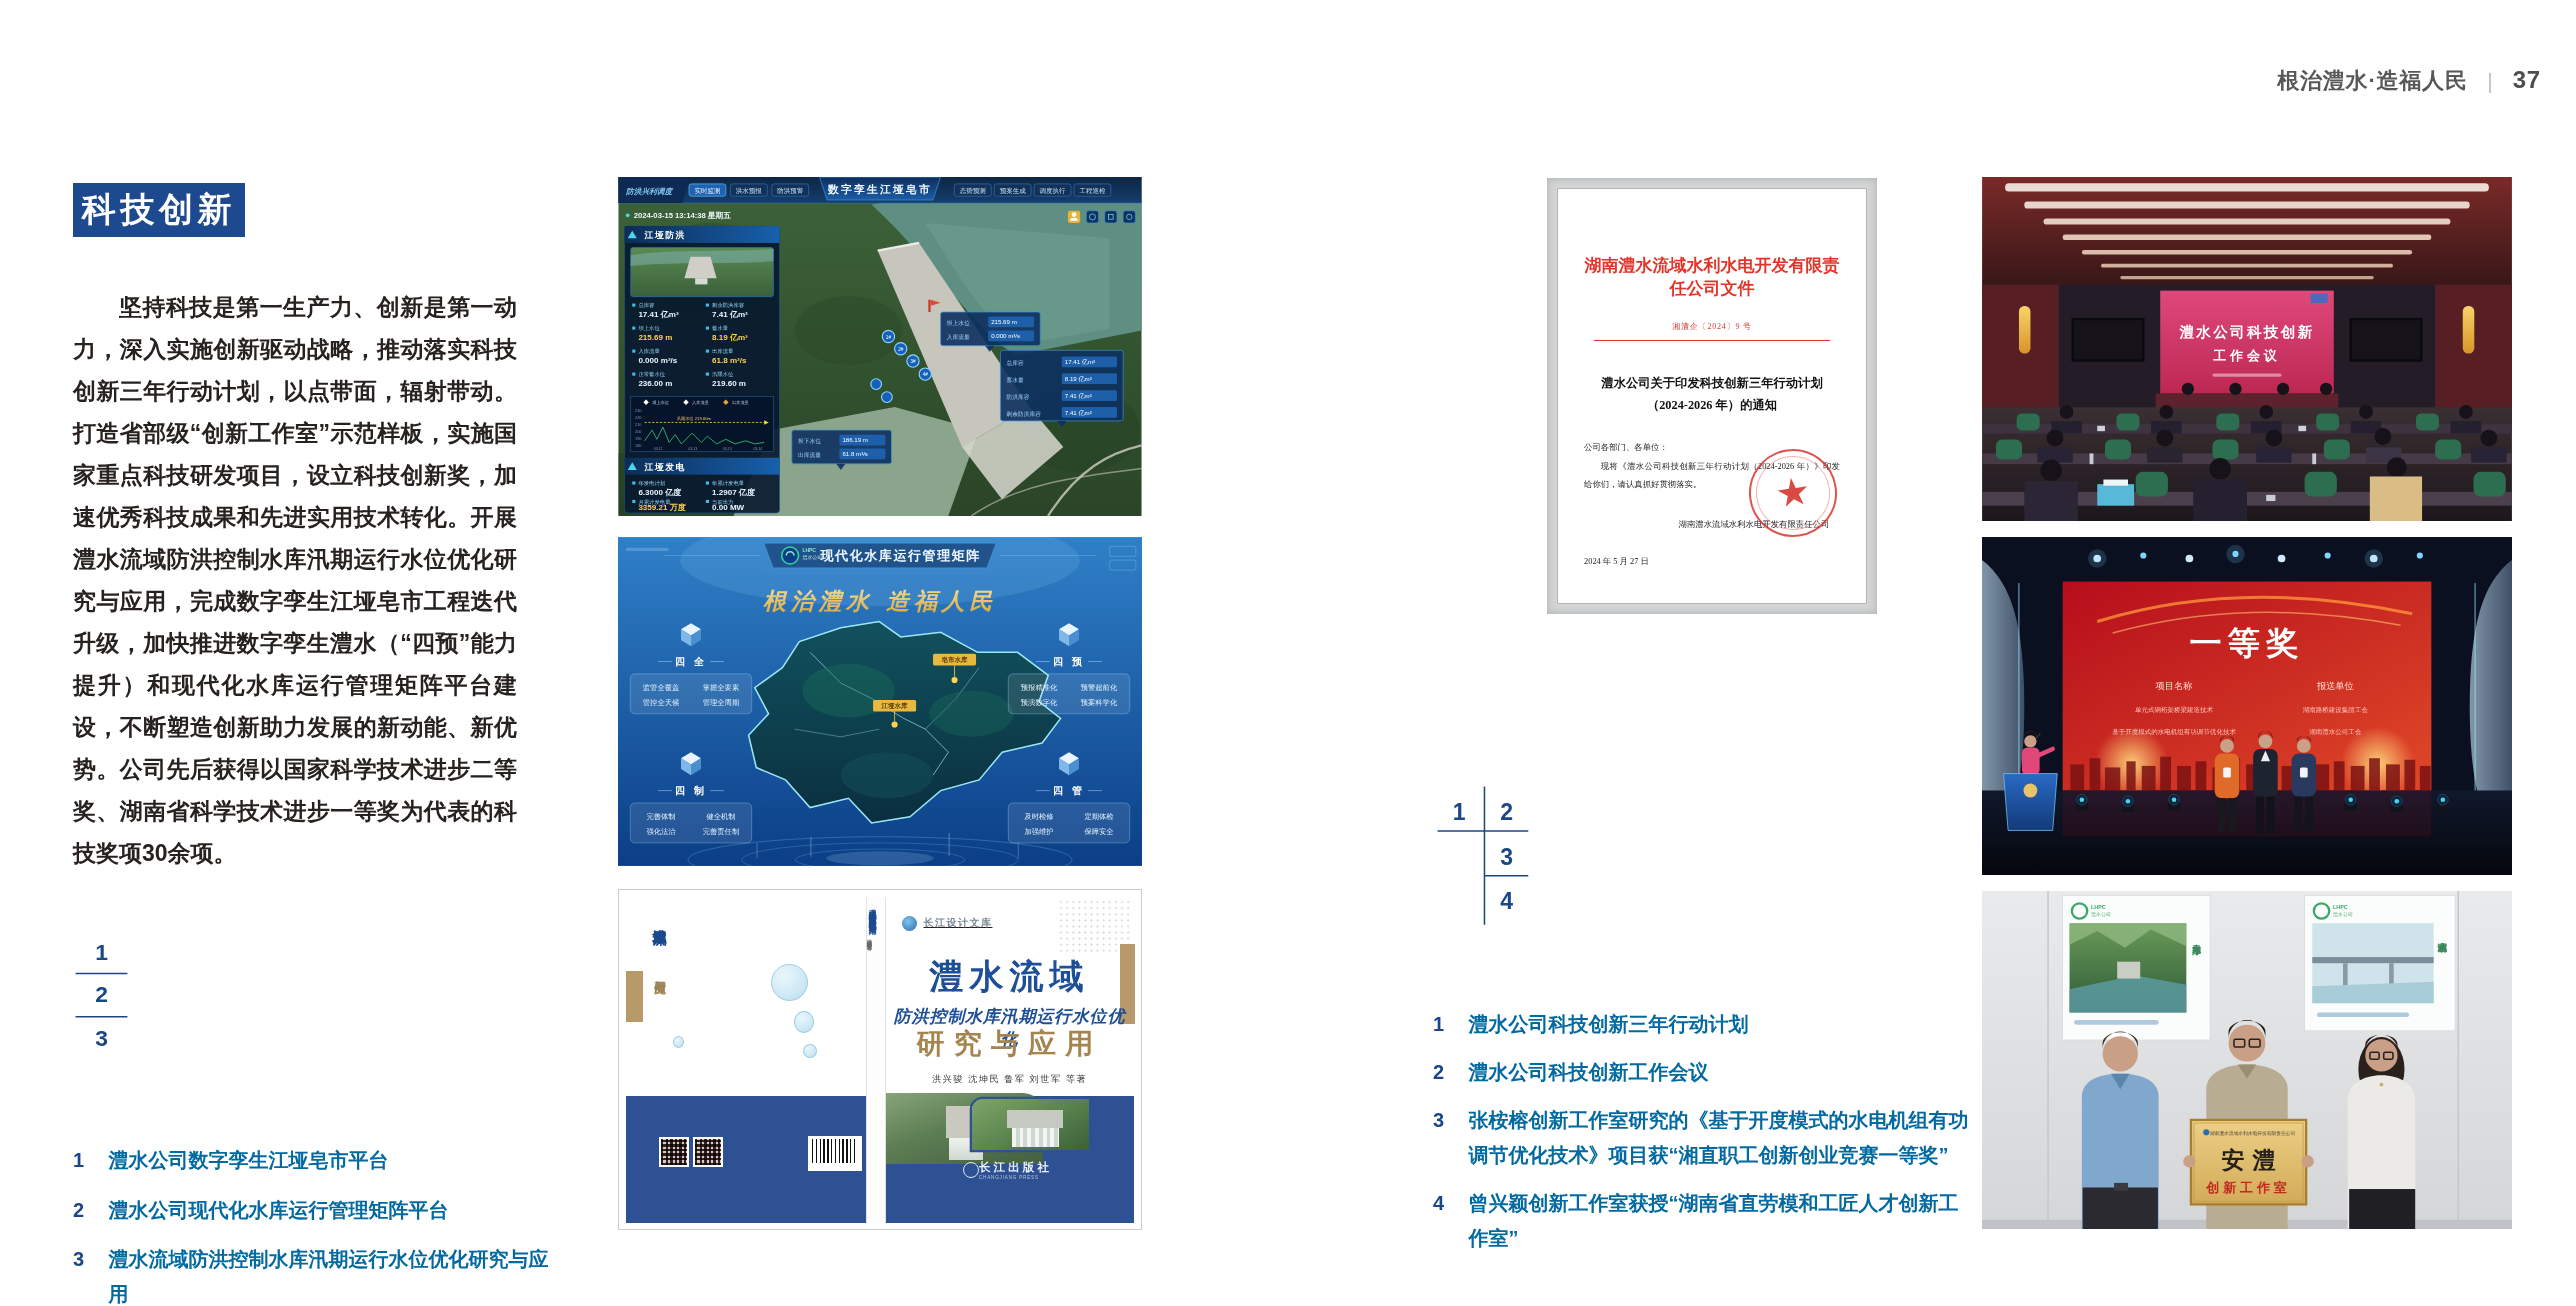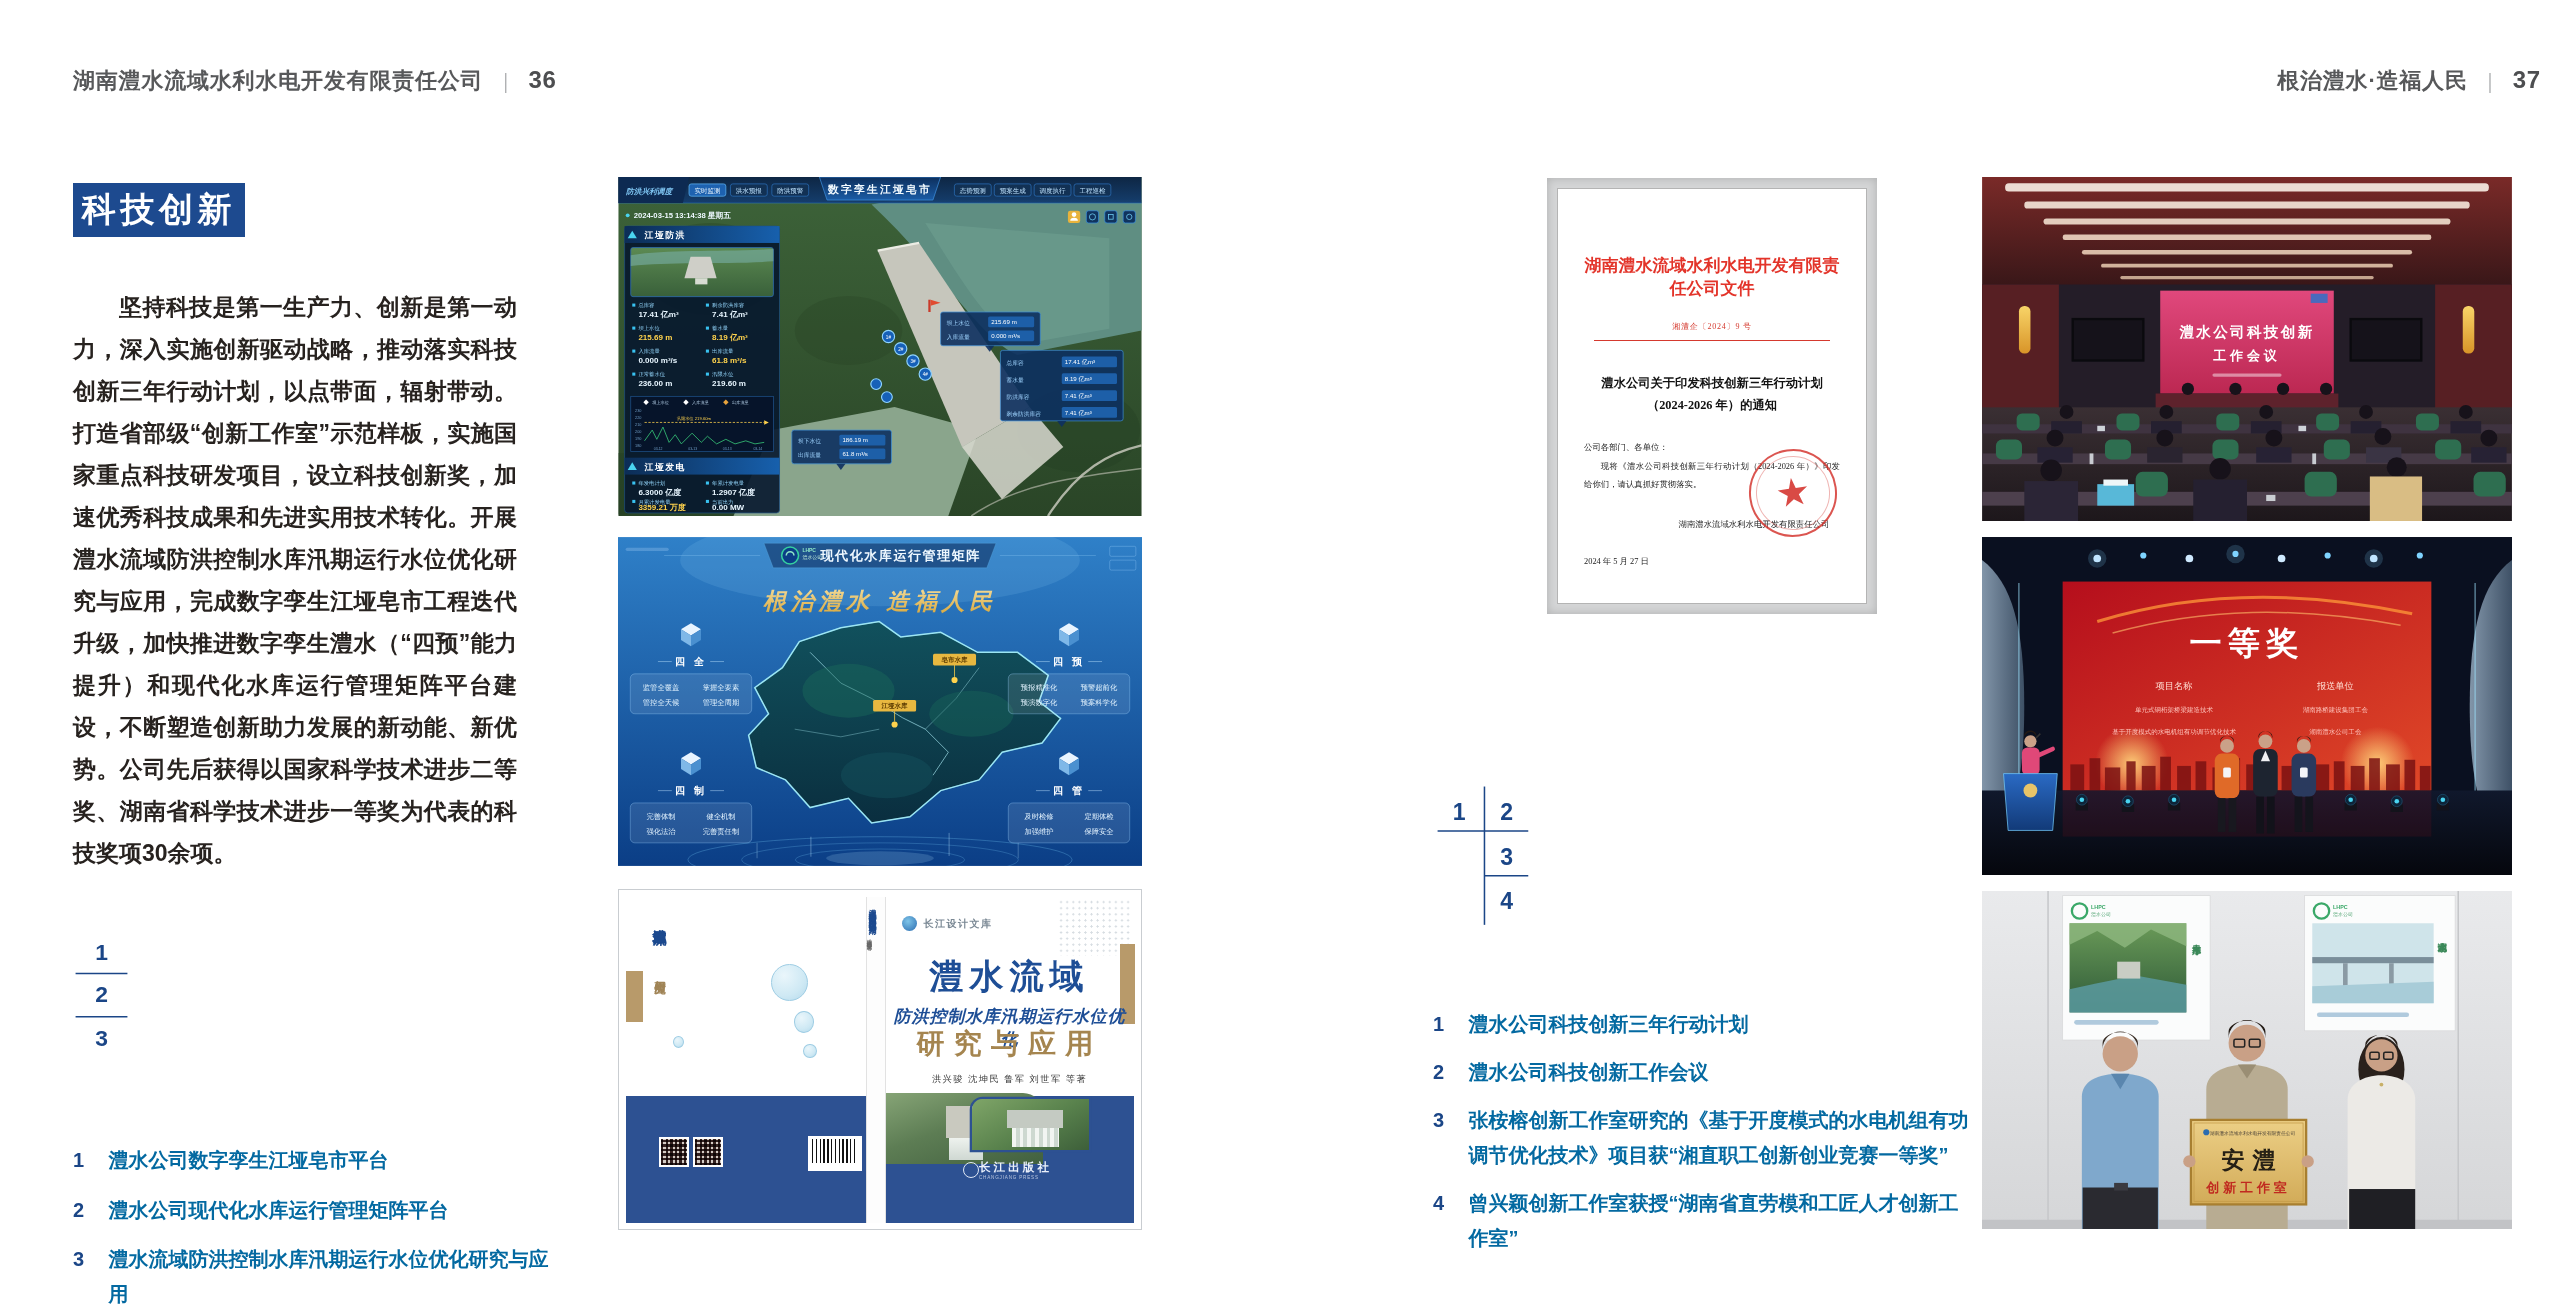--- a/index.html
+++ b/index.html
@@ -38,21 +38,21 @@
   .qr{position:absolute;width:26px;height:26px;border:2.3px solid #fff;
       background:repeating-linear-gradient(0deg,#3b2626 0 2.3px,#e8e4e0 2.3px 4.6px),repeating-linear-gradient(90deg,#3b2626 0 2.3px,#e8e4e0 2.3px 4.6px);
       background-blend-mode:multiply;}
   .barcode{position:absolute;width:54px;height:35px;background:#fff;padding:3.1px 3.8px 7.7px 3.8px;box-sizing:border-box;}
   .barcode .bars{width:100%;height:100%;background:repeating-linear-gradient(90deg,#111 0 1.5px,#fff 1.5px 3.8px);}
   .spine{position:absolute;left:247px;top:7px;width:20px;height:326px;background:#fdfdfd;
          border-left:0.8px solid #e2e2e2;border-right:0.8px solid #e2e2e2;box-sizing:border-box;text-align:center;}
   .spine .vtxt{writing-mode:vertical-rl;margin-top:6.1px;}
   .spine .st{font-size:7.7px;font-weight:bold;color:#1d4a8f;letter-spacing:0.8px;}
   .spine .sa{font-size:5.4px;color:#666;padding-top:7.7px;}
-  .fc-series{position:absolute;left:283px;top:26px;display:flex;align-items:center;gap:6.1px;}
+  .fc-series{position:absolute;left:283px;top:26px;display:flex;gap:6.1px;text-decoration:underline;}
   .fc-series .lg{width:15.4px;height:15.4px;border-radius:50%;background:radial-gradient(circle at 40% 35%,#7ec4e8,#2b6cb0);}
   .fc-series .tx{font-size:10px;font-weight:bold;color:#7a8894;letter-spacing:1.5px;}
   .fc-dots{position:absolute;right:9.2px;top:9.2px;width:74px;height:57px;
            background-image:radial-gradient(#d7dde2 1px,transparent 1.1px);background-size:6.1px 6.1px;}
   .fc-title{position:absolute;left:267px;width:247px;text-align:center;color:#1e4e96;font-weight:bold;}
   .fc-sub2{color:#a5854f;}
   .fc-authors{position:absolute;left:267px;width:247px;text-align:center;font-size:9.2px;color:#3a3a3a;letter-spacing:1.5px;}
   .photo{position:absolute;overflow:hidden;}
   .pub{position:absolute;left:344px;top:270px;display:flex;align-items:center;gap:0;}
   .pub .lg{width:14px;height:14px;border-radius:50%;border:1.5px solid #dfe8f6;}
@@ -79,23 +79,20 @@
   .seal .ring{position:absolute;inset:4.6px;border-radius:50%;border:0.8px solid rgba(210,42,36,.35);}
   
   text{font-family:"Liberation Sans","DejaVu Sans",sans-serif;}
   .serif{font-family:"DejaVu Serif","Liberation Serif",serif;}
 </style>
 </head>
 <body>
 
 <div class="canvas">
 
-  <div class="pg-header" style="left:73px;">
-    <span>湖南澧水流域水利水电开发有限责任公司</span><span class="sep">｜</span><span class="pnum">36</span>
-  </div>
   <div class="pg-header" style="right:35px;text-align:right;">
     <span>根治澧水·造福人民</span><span class="sep">｜</span><span class="pnum">37</span>
   </div>
 
   <div class="badge">科技创新</div>
   <div class="para">坚持科技是第一生产力、创新是第一动力，深入实施创新驱动战略，推动落实科技创新三年行动计划，以点带面，辐射带动。打造省部级“创新工作室”示范样板，实施国家重点科技研发项目，设立科技创新奖，加速优秀科技成果和先进实用技术转化。开展澧水流域防洪控制水库汛期运行水位优化研究与应用，完成数字孪生江垭皂市工程迭代升级，加快推进数字孪生澧水（“四预”能力提升）和现代化水库运行管理矩阵平台建设，不断塑造创新助力发展的新动能、新优势。公司先后获得以国家科学技术进步二等奖、湖南省科学技术进步一等奖为代表的科技奖项30余项。</div>
 
   <svg class="figidx" style="left:71px;top:938px;" width="61" height="115" viewBox="0 0 80 150">
     <text x="40" y="28" text-anchor="middle" font-size="30" font-weight="bold" fill="#1b4687">1</text>
     <line x1="6" y1="46" x2="74" y2="46" stroke="#1b4687" stroke-width="2"></line>

